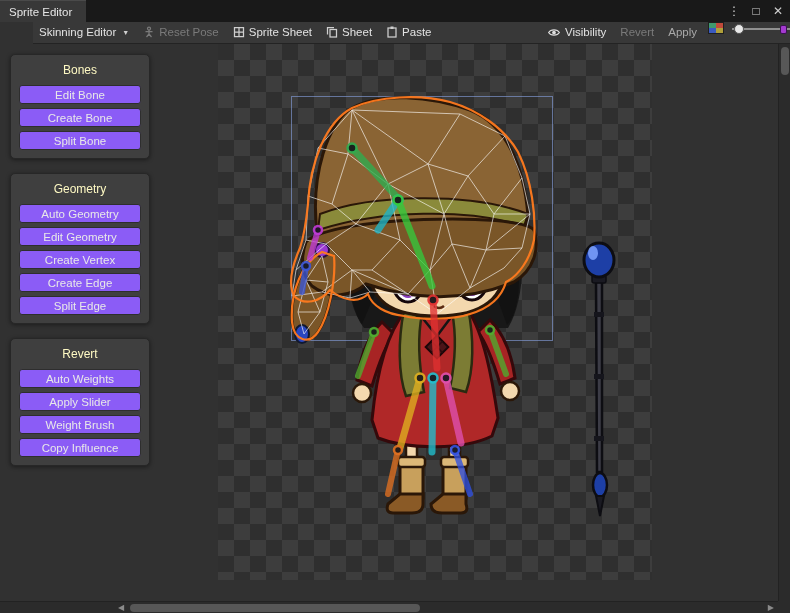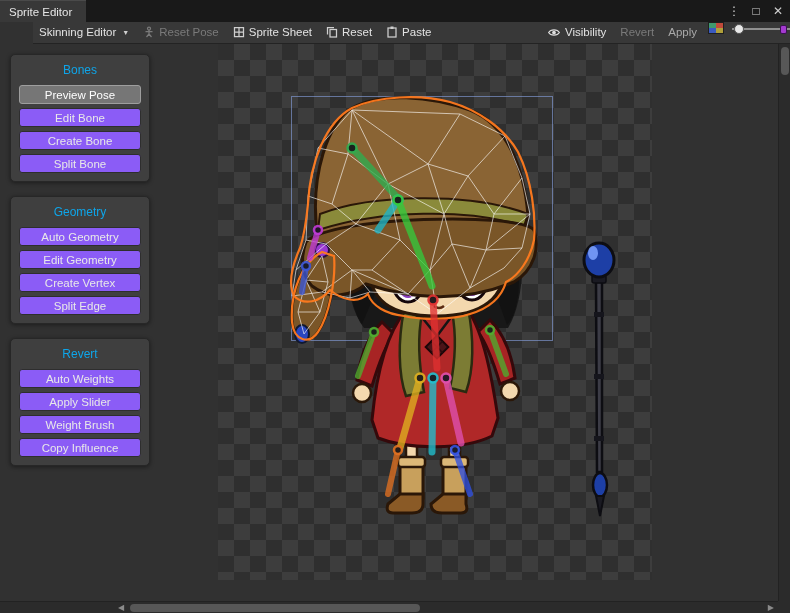--- a/index.html
+++ b/index.html
@@ -47,21 +47,21 @@
   }
   .selection-rect { position:absolute; left:291px; top:52px; width:262px; height:245px; border:1px solid rgba(130,155,215,.65); }
   .canvas-overlay { position:absolute; left:0; top:0; }
   
   .tool-panels { position:absolute; left:10px; top:10px; width:140px; display:flex; flex-direction:column; gap:14px; }
   .tool-group {
     background:#3f3f3f; border:1px solid #272727; border-radius:5px;
     padding:5px 8px 8px; display:flex; flex-direction:column; gap:4px;
     box-shadow:0 1px 4px rgba(0,0,0,.45);
   }
-  .tool-group h3 { font-size:12px; font-weight:normal; color:#0ea5e9; text-align:center; padding:3px 0 4px; }
+  .tool-group h3 { font-size:12px; font-weight:normal; color:#fef9c3; text-align:center; padding:3px 0 4px; }
   .tool-btn {
     height:19px; background:#8b5cf6; border:1px solid #2e2e2e; border-radius:3px;
     color:#e8e8e8; font-size:11.5px; display:flex; align-items:center; justify-content:center; cursor:default;
   }
   .tool-btn.active { background:#767676; border-color:#9e9e9e; color:#ffffff; }
   
   .vscroll { position:absolute; right:0; top:44px; width:12px; height:557px; background:#2b2b2b; border-left:1px solid #222; }
   .vscroll .thumb { position:absolute; left:2px; top:3px; width:8px; height:28px; background:#575757; border-radius:4px; }
   .hscroll { position:absolute; left:0; bottom:0; width:778px; height:12px; background:#2b2b2b; border-top:1px solid #222; }
   .hscroll .thumb { position:absolute; left:130px; top:2px; width:290px; height:8px; background:#575757; border-radius:4px; }
@@ -106,21 +106,21 @@
       </span>
       <span>Sprite Sheet</span>
     </div>
     <div class="tool-item">
       <span>
         <svg width="12" height="12" viewBox="0 0 24 24">
             <rect x="8" y="7" width="13" height="15" fill="none" stroke="#cfcfcf" stroke-width="2.5"></rect>
             <path d="M16,3 H3 V17" fill="none" stroke="#cfcfcf" stroke-width="2.5"></path>
           </svg>
       </span>
-      <span>Reset</span>
+      <span>Sheet</span>
     </div>
     <div class="tool-item">
       <span>
         <svg width="12" height="12" viewBox="0 0 24 24">
             <rect x="4" y="4" width="16" height="18" fill="none" stroke="#cfcfcf" stroke-width="2.5"></rect>
             <rect x="9" y="1" width="6" height="5" fill="#cfcfcf"></rect>
           </svg>
       </span>
       <span>Paste</span>
     </div>
@@ -305,30 +305,30 @@
         <g class="bone" stroke="#4fae2f">
           <line x1="490" y1="286" x2="506" y2="330" stroke-width="6" opacity="0.78"></line>
           <circle cx="490" cy="286" r="4" fill="#15151a" stroke-width="2.5" opacity="0.9"></circle>
         </g>
       </g>
     </svg>
 
     <div class="tool-panels">
       <div class="tool-group">
         <h3>Bones</h3>
-        <div class="tool-btn active">Preview Pose</div>
         <div class="tool-btn">Edit Bone</div>
         <div class="tool-btn">Create Bone</div>
         <div class="tool-btn">Split Bone</div>
       </div>
       <div class="tool-group">
         <h3>Geometry</h3>
         <div class="tool-btn">Auto Geometry</div>
         <div class="tool-btn">Edit Geometry</div>
         <div class="tool-btn">Create Vertex</div>
+        <div class="tool-btn">Create Edge</div>
         <div class="tool-btn">Split Edge</div>
       </div>
       <div class="tool-group">
         <h3>Revert</h3>
         <div class="tool-btn">Auto Weights</div>
         <div class="tool-btn">Apply Slider</div>
         <div class="tool-btn">Weight Brush</div>
         <div class="tool-btn">Copy Influence</div>
       </div>
     </div>

